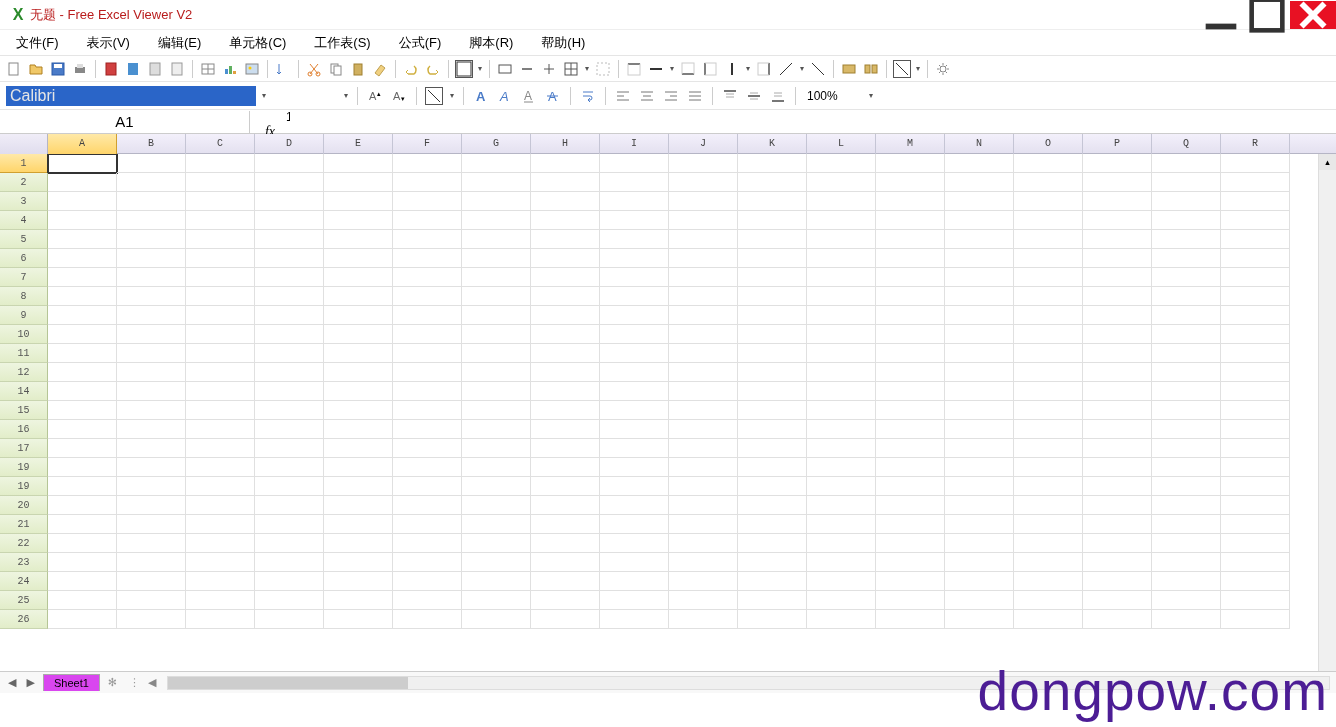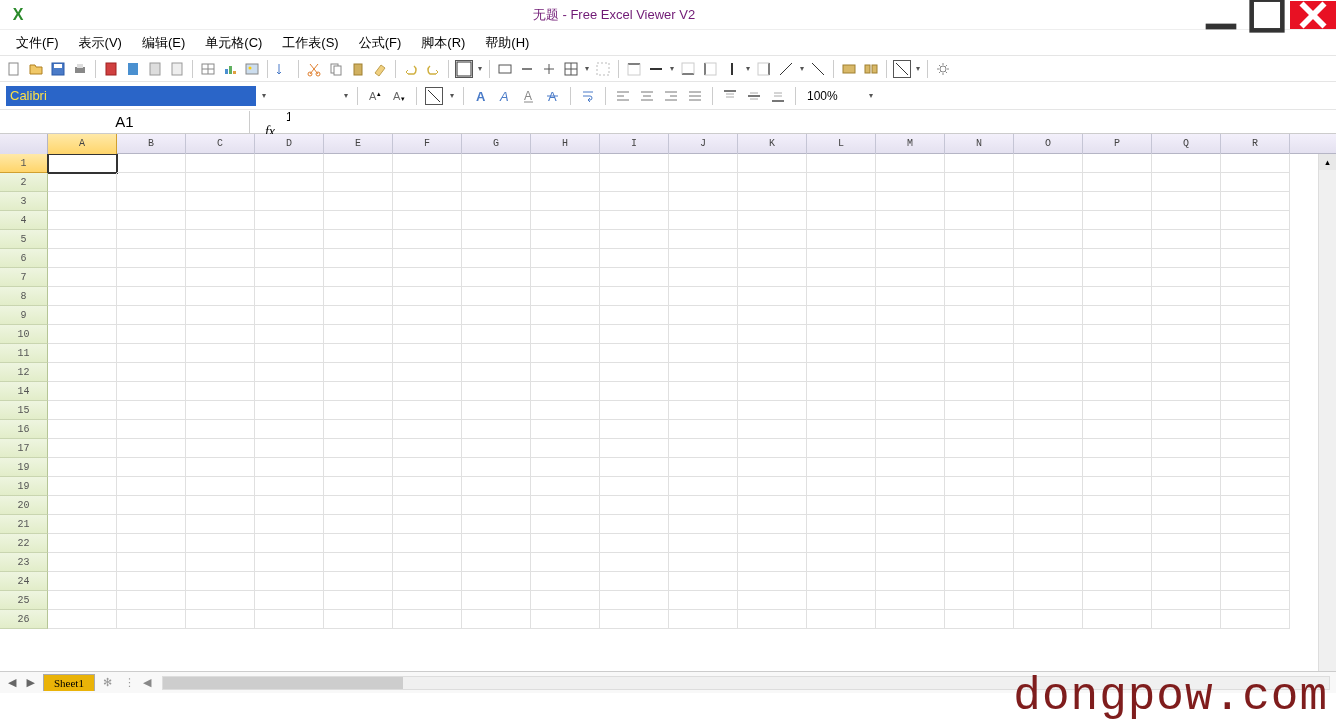--- a/index.html
+++ b/index.html
@@ -1,32 +1,32 @@
 <!DOCTYPE html>
 <html><head>
 <meta charset="utf-8">
 <style>
 * { box-sizing: border-box; margin: 0; padding: 0; }
 body { font-family: "Microsoft YaHei", Tahoma, Arial, sans-serif; font-size: 12px; background: #fff; overflow: hidden; width: 1336px; height: 727px; position: relative; }
 .titlebar { height: 30px; background: #fff; display: flex; align-items: center; border-bottom: 1px solid #eee; }
 .titlebar .app-icon { width: 24px; height: 24px; margin-left: 6px; color: #2a8a2a; font-weight: bold; font-size: 16px; display: flex; align-items: center; justify-content: center; }
-.titlebar .title { flex: 1; text-align: center; font-size: 13px; color: #701a75; }
+.titlebar .title { flex: 1; text-align: left; font-size: 13px; color: #b91c1c; }
 .winbtns { display: flex; }
 .winbtn { width: 46px; height: 28px; display: flex; align-items: center; justify-content: center; font-family: Arial; }
 .winbtn.close { background: #e81123; color: #fff; }
-.menubar { height: 26px; display: flex; align-items: center; padding: 0 6px; gap: 0; border-bottom: 1px solid #e5e5e5; }
+.menubar { height: 26px; display: flex; align-items: center; padding: 0 6px; gap: 8px; border-bottom: 1px solid #e5e5e5; }
 .menubar .mi { padding: 3px 10px; font-size: 13px; }
 .toolbar { height: 26px; display: flex; align-items: center; padding: 2px 4px; gap: 2px; border-bottom: 1px solid #e5e5e5; }
 .tb { width: 18px; height: 18px; display: inline-flex; align-items: center; justify-content: center; margin: 0 1px; }
 .sep { width: 1px; height: 18px; background: #ccc; margin: 0 3px; }
 .tb svg { width: 16px; height: 16px; }
 .dd { width: 8px; height: 16px; display: inline-flex; align-items: center; justify-content: center; }
 .dd::after { content: "▾"; font-size: 8px; color: #555; }
 .toolbar2 { height: 28px; display: flex; align-items: center; padding: 2px 6px; gap: 4px; border-bottom: 1px solid #e5e5e5; }
-.fontname { width: 250px; height: 20px; background: #2a65c8; color: #fde047; padding: 1px 4px; font-size: 13px; display: flex; align-items: center; }
+.fontname { width: 250px; height: 20px; background: #2a65c8; color: #e5e5e5; padding: 1px 4px; font-size: 16px; display: flex; align-items: center; }
 .fontsize { width: 56px; height: 20px; font-size: 12px; padding: 1px 4px; border: none; margin-top: 46px; }
 .zoom { width: 60px; font-size: 12px; padding: 1px 4px; }
 .namebar { height: 24px; display: flex; align-items: center; border-bottom: 1px solid #ccc; }
 .namebox { width: 250px; height: 22px; text-align: center; font-size: 15px; border-right: 1px solid #ccc; display:flex; align-items:center; justify-content:center; }
 .fxlabel { width: 40px; text-align: center; font-style: italic; font-family: "Times New Roman", serif; font-size: 14px; margin-top: 20px; }
 .fxinput { flex: 1; height: 20px; border: none; }
 .grid-wrap { position: relative; height: 537px; overflow: hidden; background: #fff; }
 .colhead { display: flex; height: 20px; background: linear-gradient(#f3f0fb, #e4e1f0); border-bottom: 1px solid #b5b5c5; }
 .corner { width: 48px; height: 20px; border-right: 1px solid #b5b5c5; background: linear-gradient(#f0edf8, #e0ddee); }
 .ch { width: 69px; height: 20px; border-right: 1px solid #c5c5d5; text-align: center; font-size: 10px; font-family: "Courier New", monospace; line-height: 20px; color: #444; }
@@ -35,25 +35,25 @@
 .row { display: flex; height: 19px; }
 .rh { width: 48px; height: 19px; background: linear-gradient(#eef5e0, #e2edc9); border-right: 1px solid #b5c596; border-bottom: 1px solid #c9d5b0; text-align: center; font-size: 10px; font-family: "Courier New", monospace; line-height: 19px; color: #555; }
 .rh.sel { background: linear-gradient(#ffe9a8, #ffd56b); border-bottom: 1px solid #d0a030; }
 .cell { width: 69px; height: 19px; border-right: 1px solid #e0e0e0; border-bottom: 1px solid #e0e0e0; }
 .cell.sel { outline: 2px solid #333; outline-offset: -1px; }
 .vscroll { position: absolute; right: 0; top: 20px; width: 18px; bottom: 0; background: #f0f0f0; border-left: 1px solid #ddd; }
 .vscroll .up { height: 16px; text-align: center; font-size: 9px; line-height: 16px; background: #e8e8e8; }
 .statusbar { height: 22px; display: flex; align-items: center; border-top: 1px solid #ccc; background: #f8f8f8; font-size: 11px; }
 .statusbar .nav { display: flex; gap: 2px; padding: 0 4px; }
 .statusbar .nav span { padding: 0 4px; color: #666; }
-.sheet-tab { padding: 2px 10px; border: 1px solid #aaa; border-bottom: none; background: #eab308; font-size: 11px; font-family: Liberation Serif, serif; }
+.sheet-tab { padding: 2px 10px; border: 1px solid #aaa; border-bottom: none; background: #d946ef; font-size: 11px; }
 .sheet-add { padding: 2px 8px; color: #999; }
 .hscroll-track { flex: 1; height: 14px; background: #f0f0f0; border: 1px solid #ddd; margin: 0 6px; position: relative; }
 .hscroll-thumb { position: absolute; left: 0; top: 0; width: 240px; height: 12px; background: #cdcdcd; }
-.watermark { position: absolute; right: 8px; bottom: 4px; font-family: Liberation Mono, monospace; font-size: 46px; color: #7f1d1d; letter-spacing: 1px; }
+.watermark { position: absolute; right: 8px; bottom: 4px; font-family: Liberation Sans, sans-serif; font-size: 55px; color: #4c1d95; letter-spacing: 1px; }
 </style>
 </head>
 <body>
 
 <div class="titlebar">
   <div class="app-icon">X</div>
   <div class="title">无题 - Free Excel Viewer V2</div>
   <div class="winbtns">
     <div class="winbtn">
       <svg viewBox="0 0 12 12">

